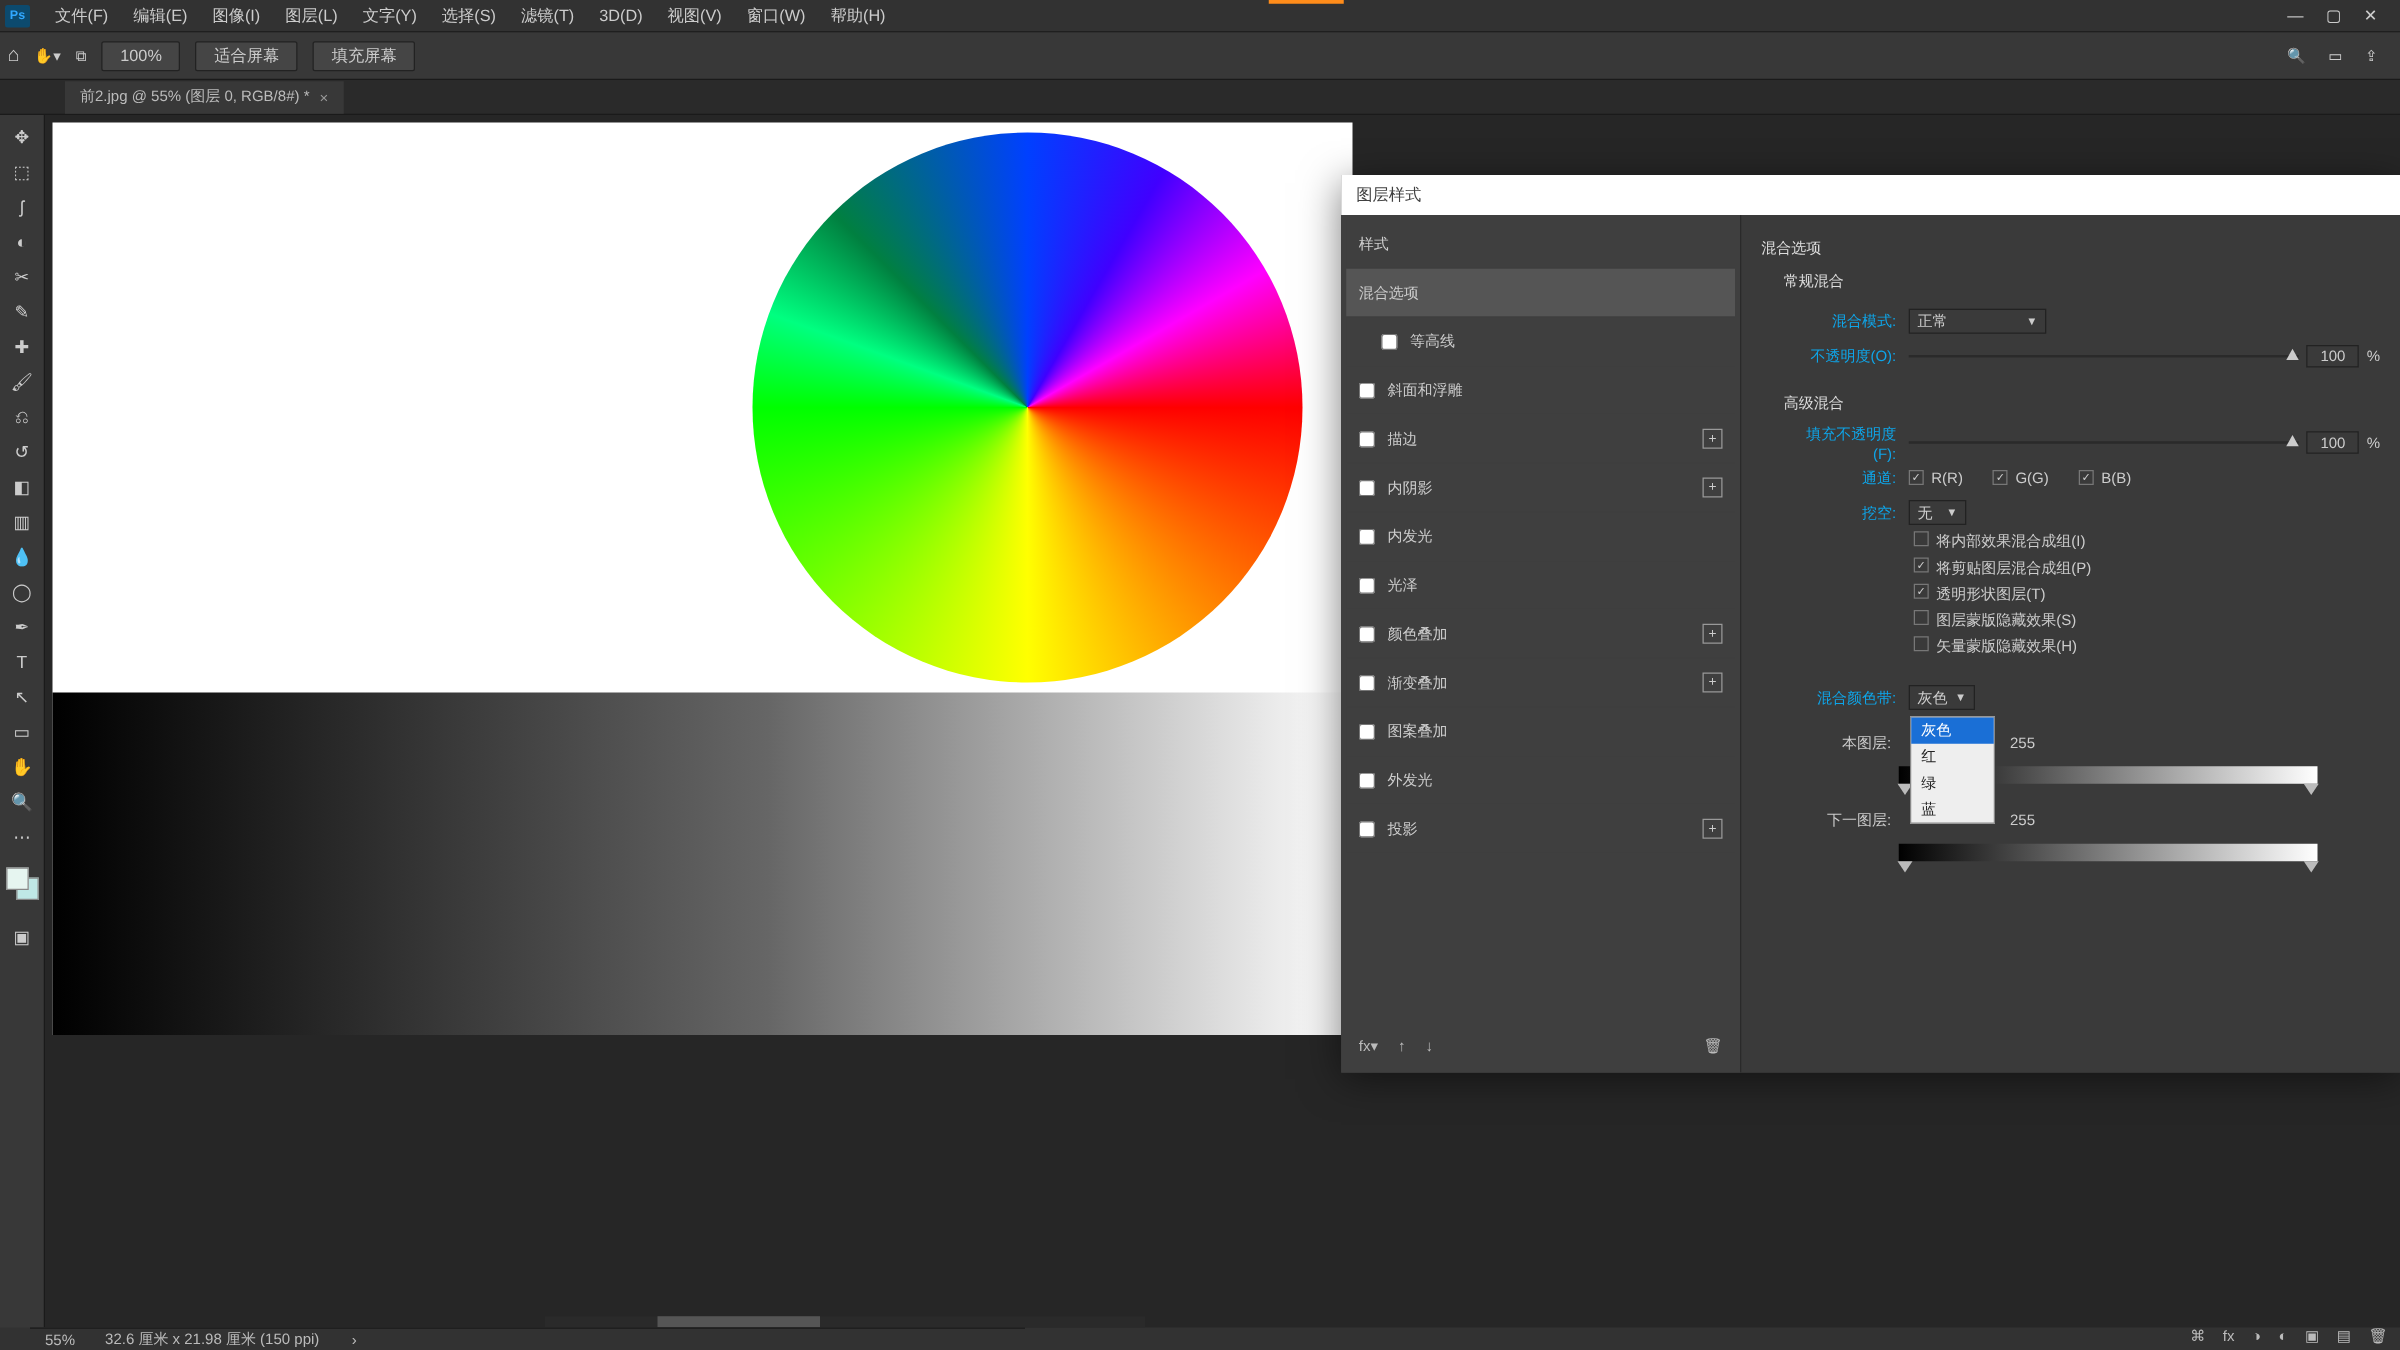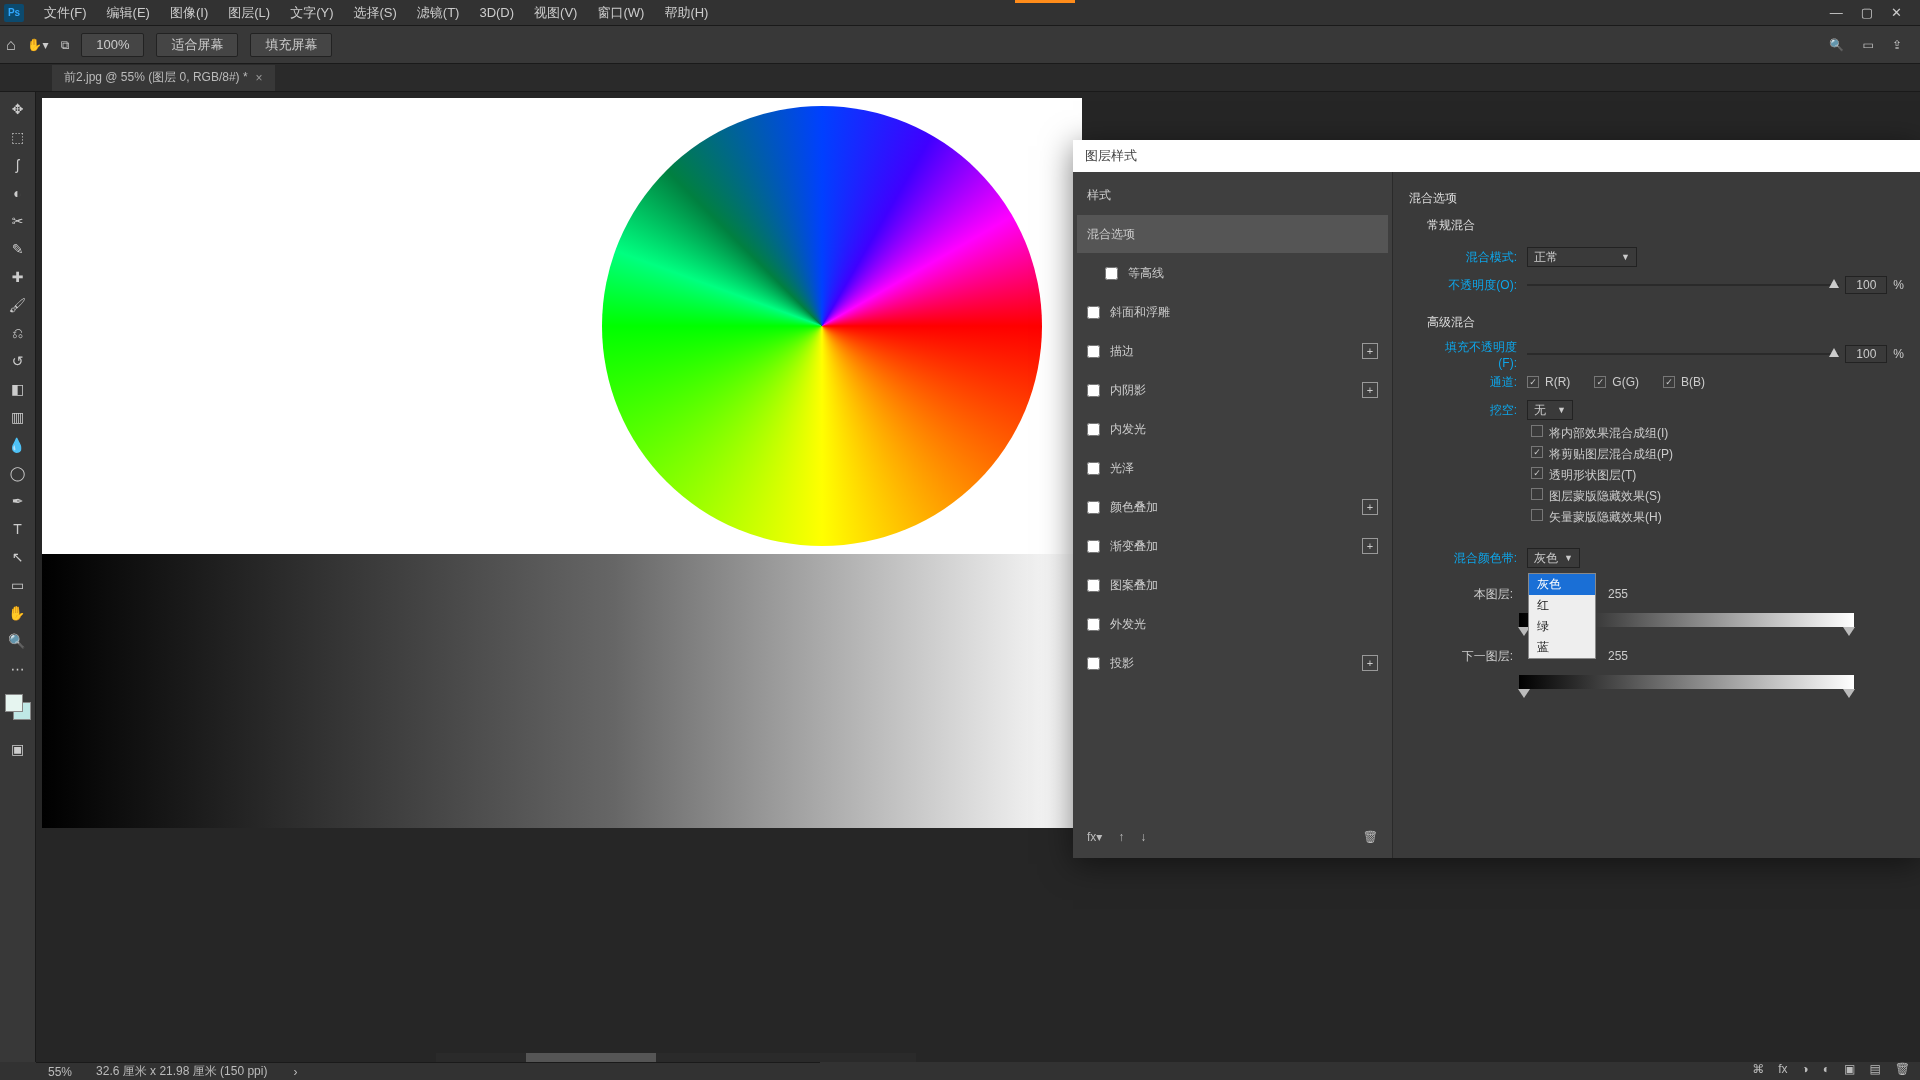--- a/index.html
+++ b/index.html
@@ -81,21 +81,21 @@
 .grad-strip { flex:1; height:14px; background:linear-gradient(to right,#000,#fff); position:relative; }
 .gs-tri-l,.gs-tri-r{position:absolute; bottom:-9px; width:0;height:0;border-left:6px solid transparent;border-right:6px solid transparent;border-top:9px solid #bbb;}
 .gs-tri-l{left:-1px;} .gs-tri-r{right:-1px;}
 .bi-255 { width:42px; text-align:center; margin-left:8px; }
 
 .dropdown-pop { position:absolute; background:#eee; color:#222; border:1px solid #888; width:68px; z-index:5; top:24px; left:0; }
 .dropdown-pop div { padding:2px 8px; font-size:12px; }
 .dropdown-pop .hi { background:#1a6fd6; color:#fff; }
 
 
-.status { position:absolute; left:36px; bottom:0; right:1100px; height:18px; background:#323232; display:flex; align-items:center; gap:24px; padding:0 12px; font-size:11px; color:#bbb; border-top:1px solid #1a1a1a;}
+.status { position:absolute; left:24px; bottom:0; right:1100px; height:18px; background:#323232; display:flex; align-items:center; gap:24px; padding:0 12px; font-size:11px; color:#bbb; border-top:1px solid #1a1a1a;}
 .status .chev { margin-left:2px; }
 .scroll-h { position:absolute; bottom:0; left:400px; width:480px; height:9px; background:#2a2a2a; }
 .scroll-h .thumb{ position:absolute; left:90px; width:130px; height:9px; background:#555;}
 
 
 .layers-footer { position:absolute; right:10px; bottom:4px; display:flex; gap:14px; color:#bbb; font-size:13px;}
 </style>
 </head>
 <body>
 

